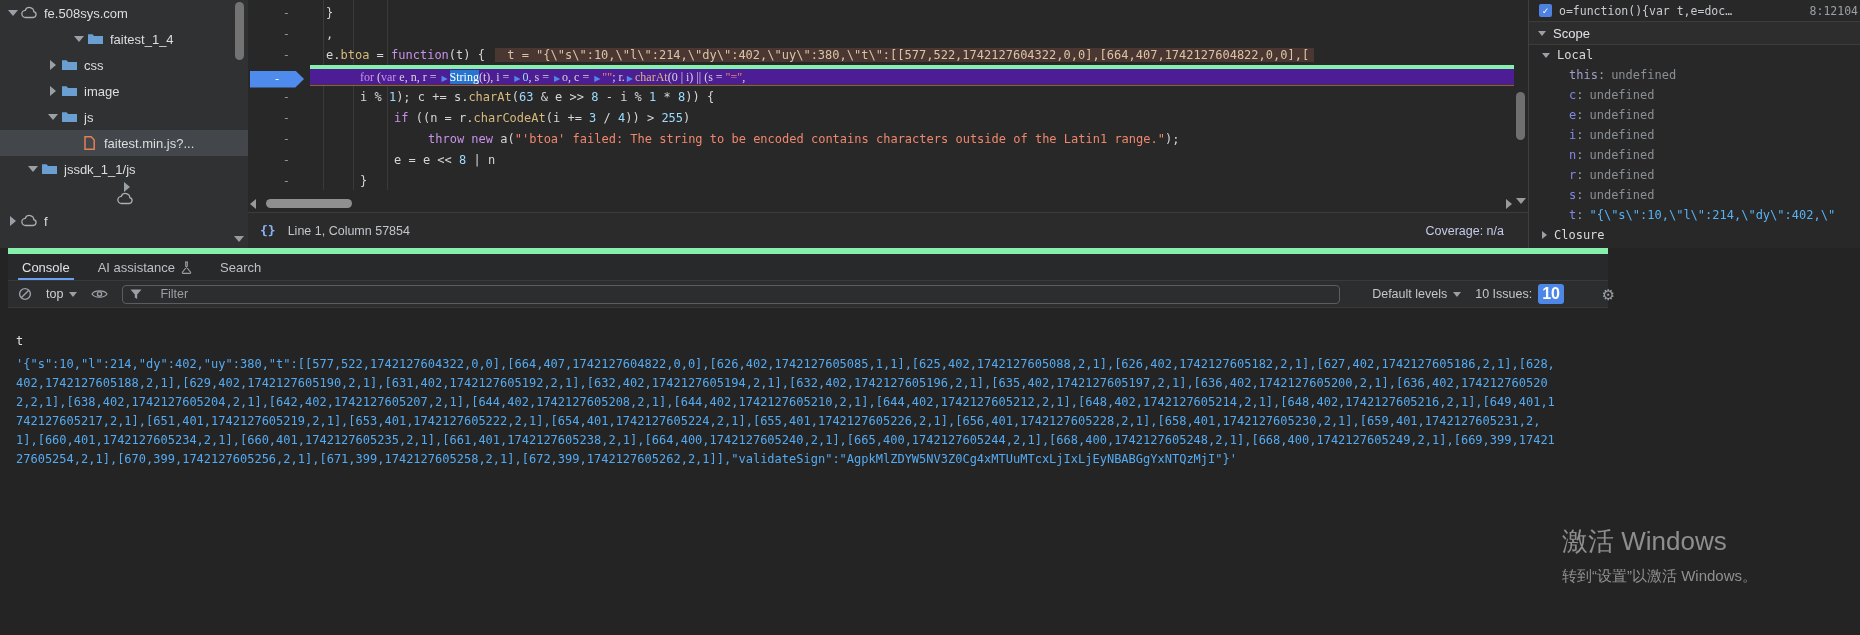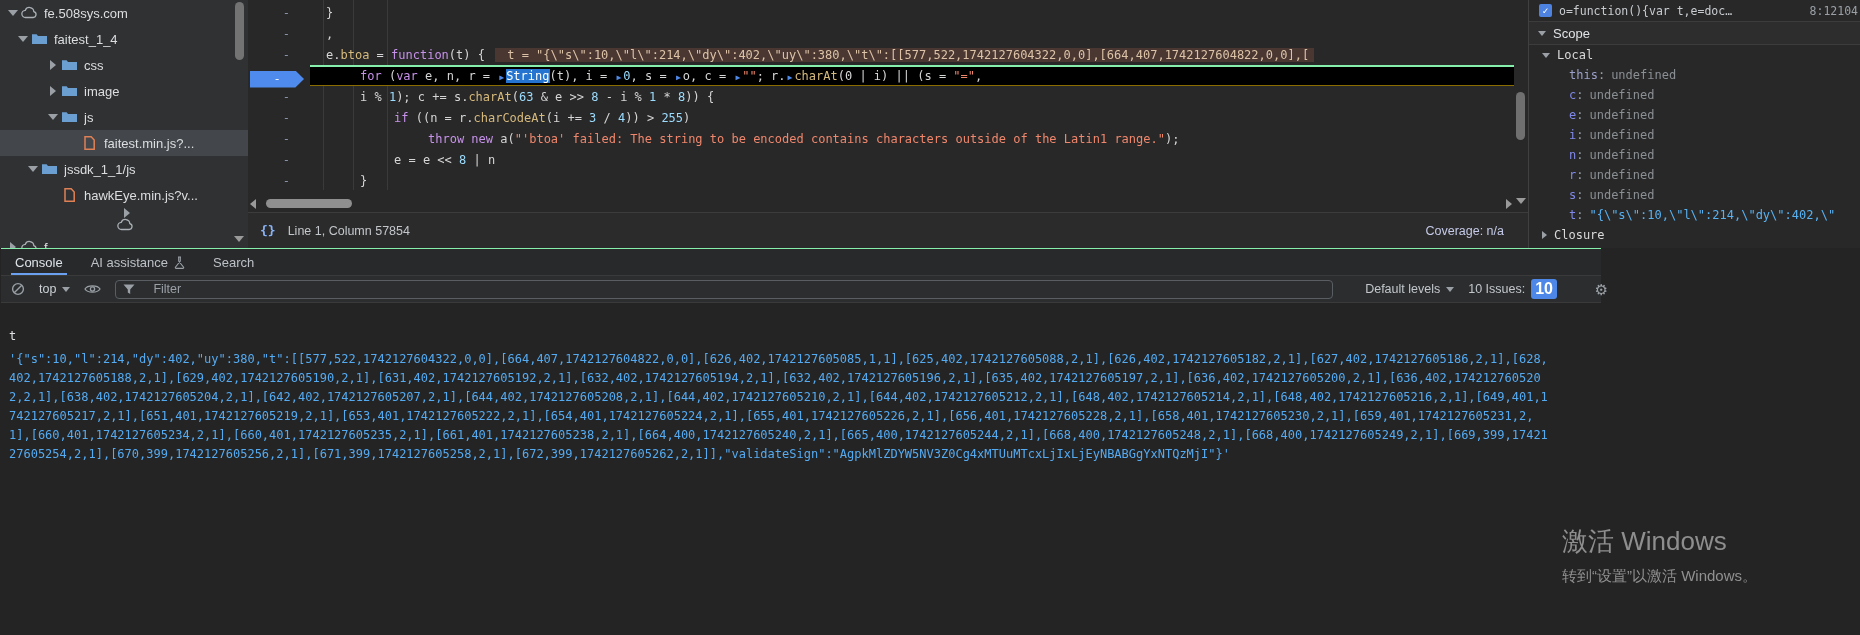--- a/index.html
+++ b/index.html
@@ -28,21 +28,21 @@
   
   .editor {
     position:absolute; left:248px; top:0; width:1280px; height:248px;
     background:#282828; font-family:"DejaVu Sans Mono", monospace; font-size:12px;
   }
   .lines { position:absolute; left:0; top:2px; right:14px; }
   .guide { position:absolute; top:0; width:1px; height:190px; background:#3a3a3a; }
   .line { position:relative; display:flex; height:21px; align-items:center; }
   .gutter { width:62px; flex:none; text-align:right; padding-right:20px; color:#8793a8; position:relative; z-index:2; }
   .linebody { flex:1; display:flex; align-items:center; height:100%; overflow:hidden; white-space:pre; }
-  .line.current .linebody { background:#000000; border-top:2px solid #86efac; border-bottom:1px solid #8a6d00; }
+  .line.current .linebody { background:#4c1d95; border-top:4px solid #86efac; border-bottom:1px solid #8a6d00;font-family:Liberation Serif, serif; }
   .exec-badge {
     position:absolute; left:2px; top:2px; width:54px; height:17px; background:#4e8bec;
     clip-path:polygon(0 0, 84% 0, 100% 50%, 84% 100%, 0 100%);
     color:#eaf1ff; text-align:center; line-height:16px; font-size:12px;
   }
   .tok-kw { color:#c792ea; } .tok-fn { color:#d7ba7d; } .tok-def { color:#d6d6d6; }
   .tok-str { color:#f0876d; } .tok-num { color:#9cdcfe; }
   .tok-sel { background:#2574cf; color:#ffffff; }
   .mk { color:#4f8ae8; font-size:8px; margin:0 2px; }
   .inline-preview { margin-left:10px; background:#4a3731; color:#dcc3a8; padding:0 5px; white-space:pre; }
@@ -79,21 +79,21 @@
   .scope-sub { display:flex; align-items:center; gap:7px; height:20px; padding-left:13px;
     font-family:"DejaVu Sans Mono", monospace; font-size:12px; color:#dadada; }
   .scope-var { display:flex; align-items:center; height:20px; padding-left:40px;
     font-family:"DejaVu Sans Mono", monospace; font-size:12px; white-space:nowrap; overflow:hidden; }
   .vn { color:#8089e8; } .vn.this { color:#9aa0c8; }
   .vv { color:#8a8f94; margin-left:6px; } .vv.str { color:#58b2f2; }
   .colon { color:#9aa0a6; }
   .tri.sm-down { border-left:4px solid transparent; border-right:4px solid transparent; border-top:5px solid #9aa0a6; }
   .tri.sm-right{ border-top:4px solid transparent; border-bottom:4px solid transparent; border-left:5px solid #9aa0a6; }
   
-  .drawer { position:absolute; left:1px; top:248px; width:1600px; height:387px; background:#242424; border-top:1px solid #86efac; }
+  .drawer { position:absolute; left:8px; top:248px; width:1600px; height:387px; background:#242424; border-top:6px solid #86efac; }
   .tabbar { display:flex; align-items:stretch; height:26px; background:#27292b; font-size:13px; color:#bdc1c6; }
   .tab { display:flex; align-items:center; gap:6px; padding:0 14px; position:relative; cursor:default; }
   .tab.active { color:#dfe3e8; }
   .tab.active::after { content:""; position:absolute; left:10px; right:10px; bottom:0; height:2px; background:#6ba0f0; }
   .toolbar { display:flex; align-items:center; height:28px; background:#2b2d2f; border-top:1px solid #3a3a3a;
     border-bottom:1px solid #3a3a3a; padding:0 10px; gap:14px; font-size:12.5px; color:#cdd1d5; position:relative; }
   .tool-ico { display:flex; align-items:center; }
   .ctx { display:flex; align-items:center; gap:6px; }
   .filterbox { flex:1; display:flex; align-items:center; gap:18px; height:19px; border:1px solid #5a5e63;
     border-radius:4px; padding:0 7px; color:#9aa0a6; margin-right:18px; }
@@ -121,21 +121,21 @@
       <div id="tree">
           <div class="tree-row" style="padding-left: 6px;">
             <span class="tw">
               <span class="tri down"></span>
             </span>
             <svg class="ticon" viewBox="0 0 17 14">
               <path d="M4.6 11.5 h7.6 a3 3 0 0 0 0.6-5.9 A4.4 4.4 0 0 0 4.3 4.3 A3.4 3.4 0 0 0 4.6 11.5 Z" fill="none" stroke="#aab0b6" stroke-width="1.3"></path>
             </svg>
             <span class="tlabel">fe.508sys.com</span>
           </div>
-          <div class="tree-row" style="padding-left: 16px;">
+          <div class="tree-row" style="padding-left: 28px; margin-left: 44px;">
             <span class="tw">
               <span class="tri down"></span>
             </span>
             <svg class="ticon" viewBox="0 0 17 14">
               <path d="M1 2.2 h4.6 l1.4 1.8 H16 v8 H1 Z" fill="#6b9fd2"></path>
             </svg>
             <span class="tlabel">faitest_1_4</span>
           </div>
           <div class="tree-row" style="padding-left: 46px;">
             <span class="tw">
@@ -172,27 +172,20 @@
             <span class="tlabel">faitest.min.js?...</span>
           </div>
           <div class="tree-row" style="padding-left: 26px;">
             <span class="tw">
               <span class="tri down"></span>
             </span>
             <svg class="ticon" viewBox="0 0 17 14">
               <path d="M1 2.2 h4.6 l1.4 1.8 H16 v8 H1 Z" fill="#6b9fd2"></path>
             </svg>
             <span class="tlabel">jssdk_1_1/js</span>
-          </div>
-          <div class="tree-row" style="padding-left: 46px;">
-            <span class="tw"></span>
-            <svg class="ticon" viewBox="0 0 17 14">
-              <path d="M4 0.8 h6.2 l3 3.2 V13.2 H4 Z" fill="none" stroke="#e08055" stroke-width="1.5"></path>
-            </svg>
-            <span class="tlabel">hawkEye.min.js?v...</span>
           </div>
           <div class="tree-row" style="padding-left: 6px; flex-direction: column;">
             <span class="tw">
               <span class="tri right"></span>
             </span>
             <svg class="ticon" viewBox="0 0 17 14">
               <path d="M4.6 11.5 h7.6 a3 3 0 0 0 0.6-5.9 A4.4 4.4 0 0 0 4.3 4.3 A3.4 3.4 0 0 0 4.6 11.5 Z" fill="none" stroke="#aab0b6" stroke-width="1.3"></path>
             </svg>
             <span class="tlabel">fkh.508sys.com</span>
           </div>

